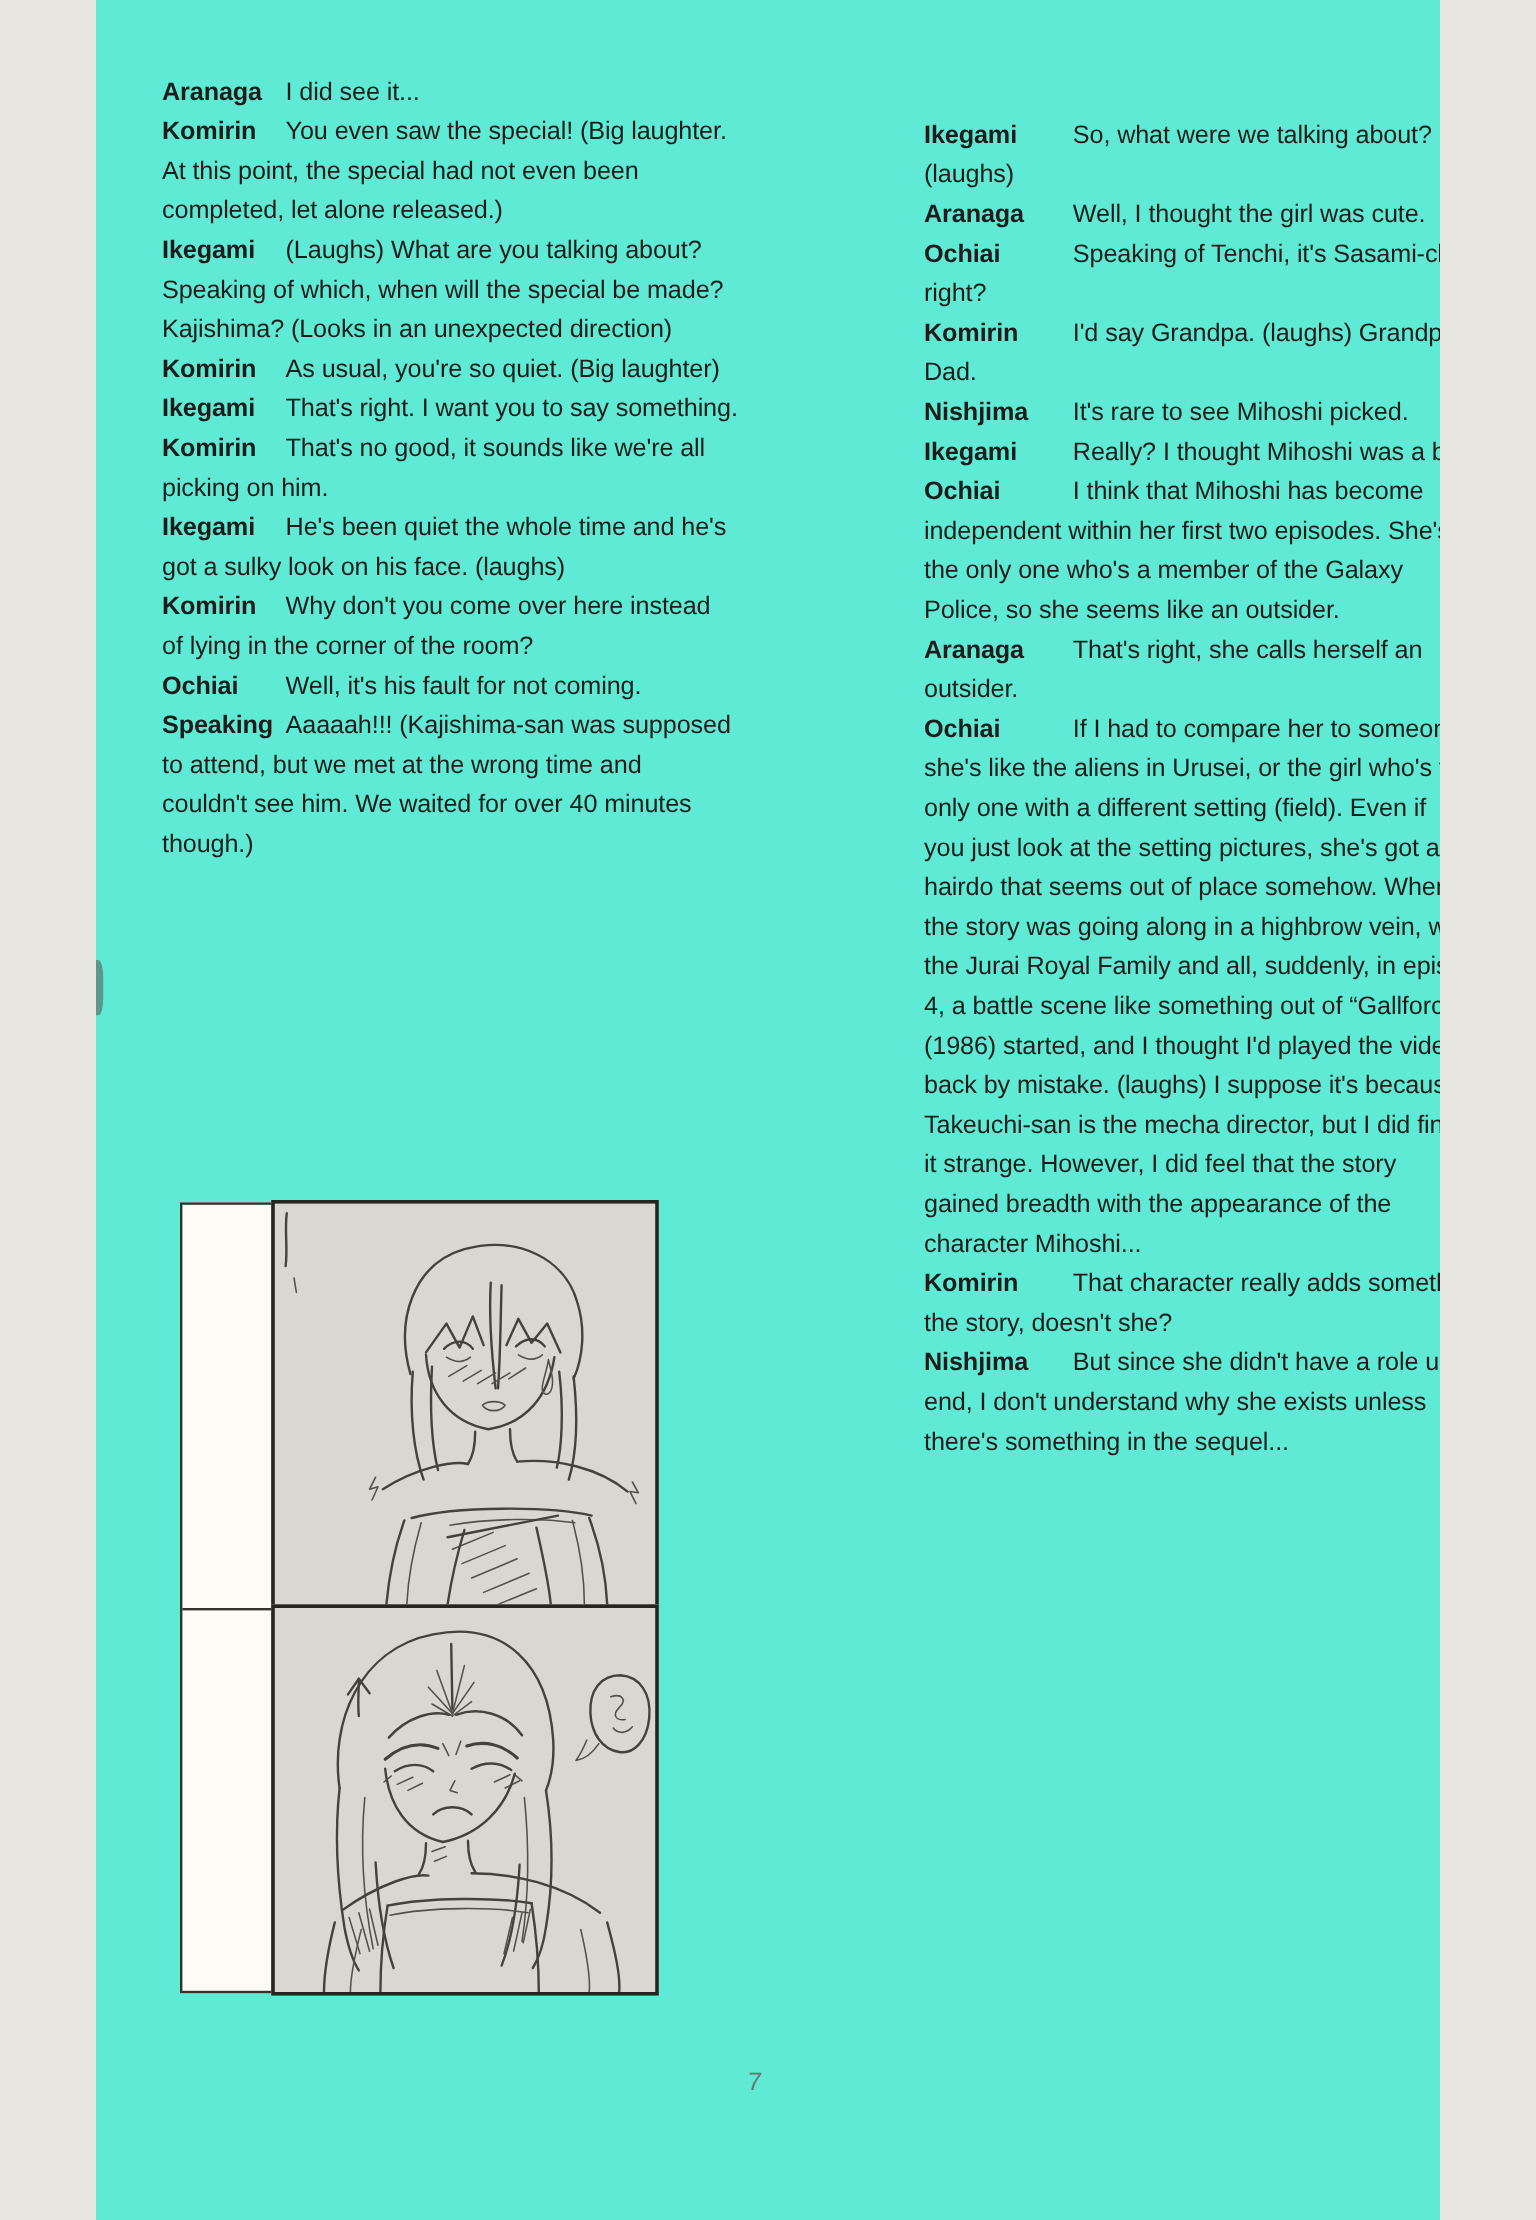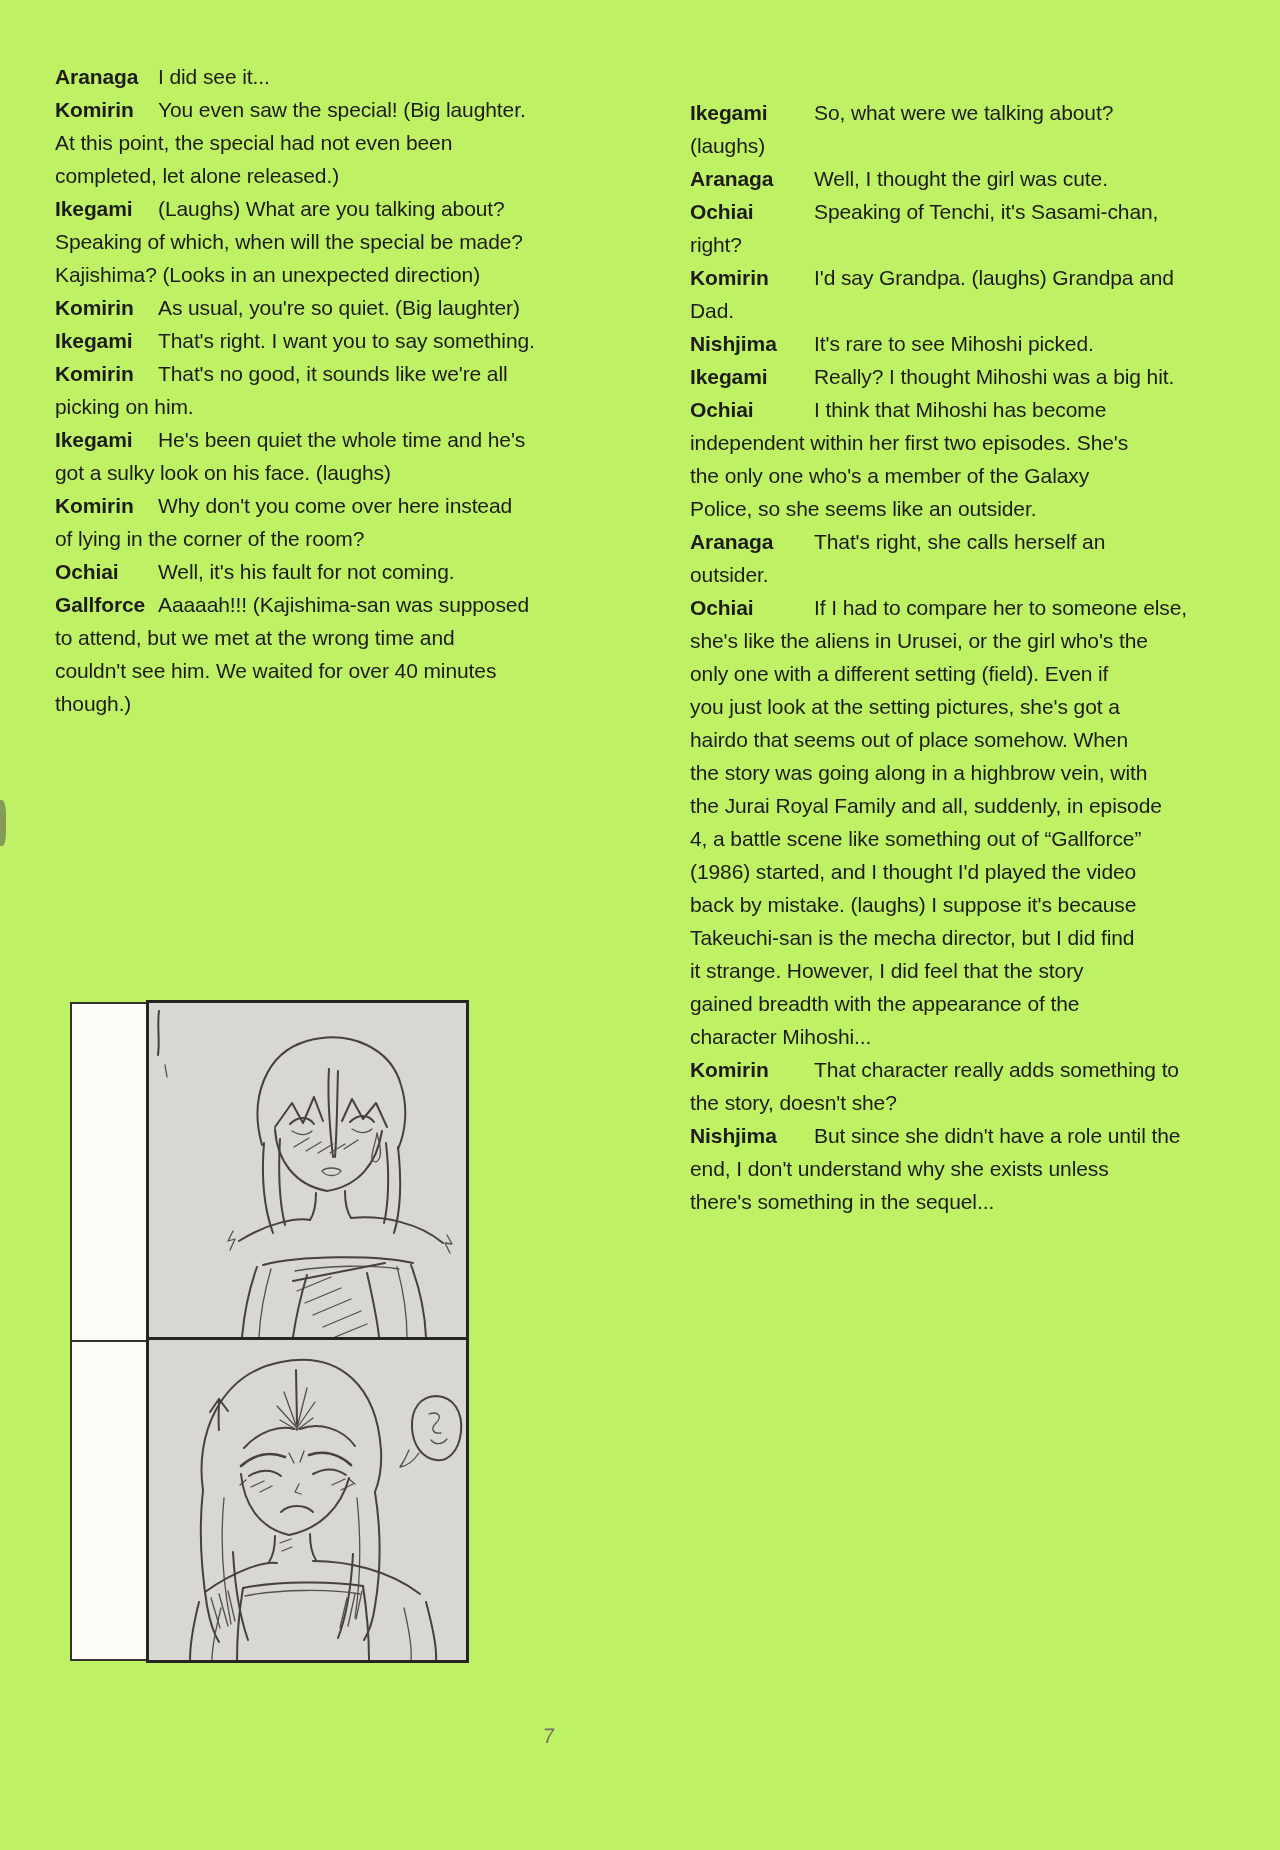--- a/index.html
+++ b/index.html
@@ -1,18 +1,18 @@
 <!DOCTYPE html>
 <html><head>
 <meta charset="utf-8">
 <style>
   html,body{margin:0;padding:0;background:#e8e6e0;}
   .page{
-    position:relative;width:1280px;height:1850px;margin:0 auto;
-    background:#bef264;
+    position:relative;width:1120px;height:1850px;margin:0 auto;
+    background:#5eead4;
     font-family:"Liberation Sans",sans-serif;
     color:#1d1c1a;overflow:hidden;
   }
   .col{position:absolute;font-size:21px;line-height:33px;letter-spacing:-0.1px;}
   .col-left{left:55px;top:60px;width:586px;}
   .col-right{left:690px;top:96px;width:586px;}
   .para{margin:0;padding:0;white-space:pre-line;}
   .spk{display:inline-block;font-weight:700;}
   .col-left .spk{min-width:103px;}
   .col-right .spk{min-width:124px;}
@@ -57,21 +57,21 @@
 Kajishima? (Looks in an unexpected direction)</p>
       <p class="para"><span class="spk">Komirin</span>As usual, you're so quiet. (Big laughter)</p>
       <p class="para"><span class="spk">Ikegami</span>That's right. I want you to say something.</p>
       <p class="para"><span class="spk">Komirin</span>That's no good, it sounds like we're all
 picking on him.</p>
       <p class="para"><span class="spk">Ikegami</span>He's been quiet the whole time and he's
 got a sulky look on his face. (laughs)</p>
       <p class="para"><span class="spk">Komirin</span>Why don't you come over here instead
 of lying in the corner of the room?</p>
       <p class="para"><span class="spk">Ochiai</span>Well, it's his fault for not coming.</p>
-      <p class="para"><span class="spk">Gallforce</span>Aaaaah!!! (Kajishima-san was supposed
+      <p class="para"><span class="spk">Speaking</span>Aaaaah!!! (Kajishima-san was supposed
 to attend, but we met at the wrong time and
 couldn't see him. We waited for over 40 minutes
 though.)</p>
     </div>
   <div class="col col-right">
       <p class="para"><span class="spk">Ikegami</span>So, what were we talking about?
 (laughs)</p>
       <p class="para"><span class="spk">Aranaga</span>Well, I thought the girl was cute.</p>
       <p class="para"><span class="spk">Ochiai</span>Speaking of Tenchi, it's Sasami-chan,
 right?</p>

